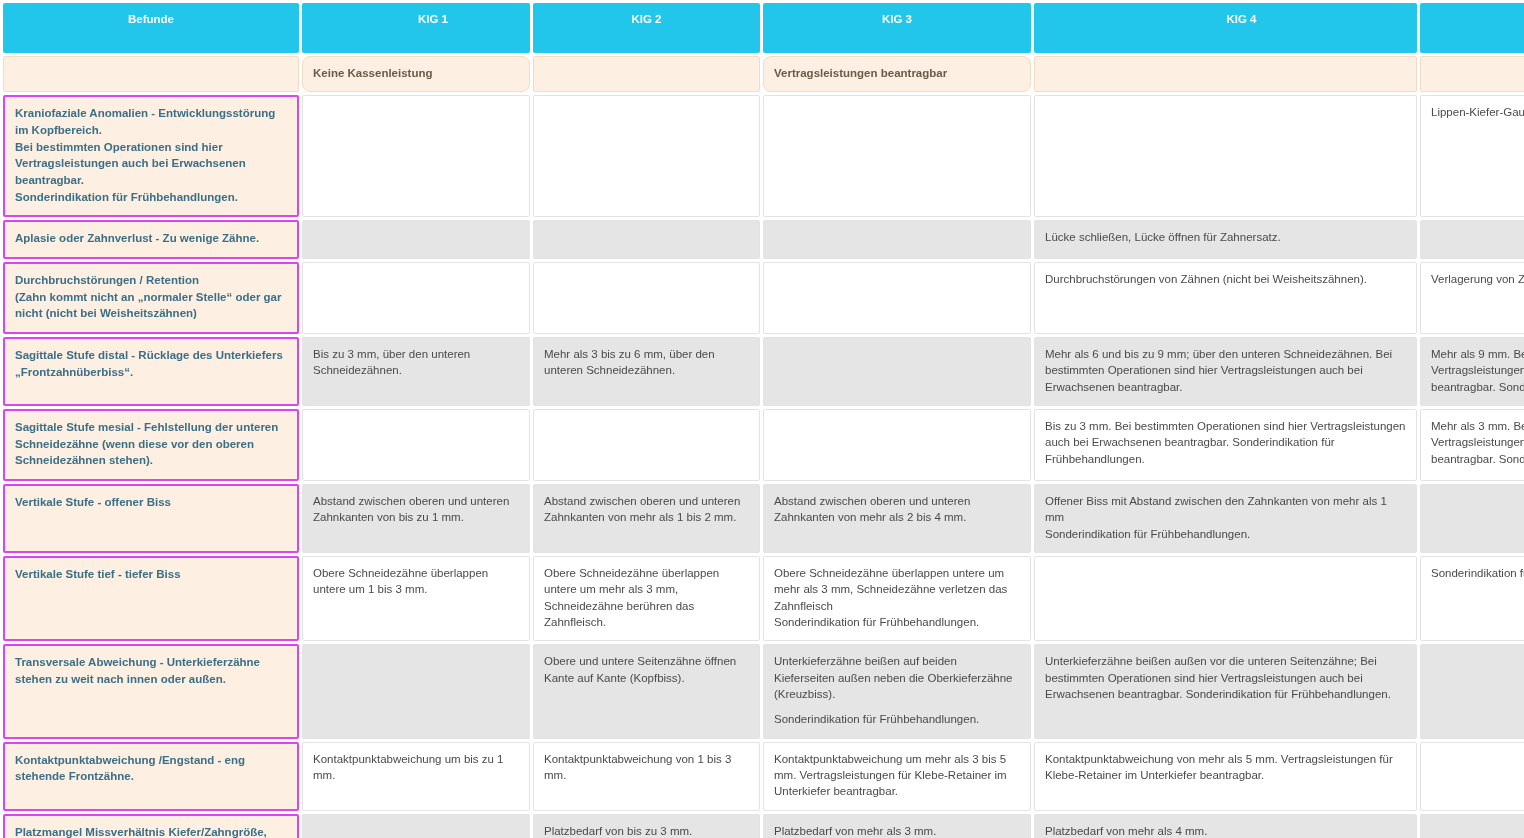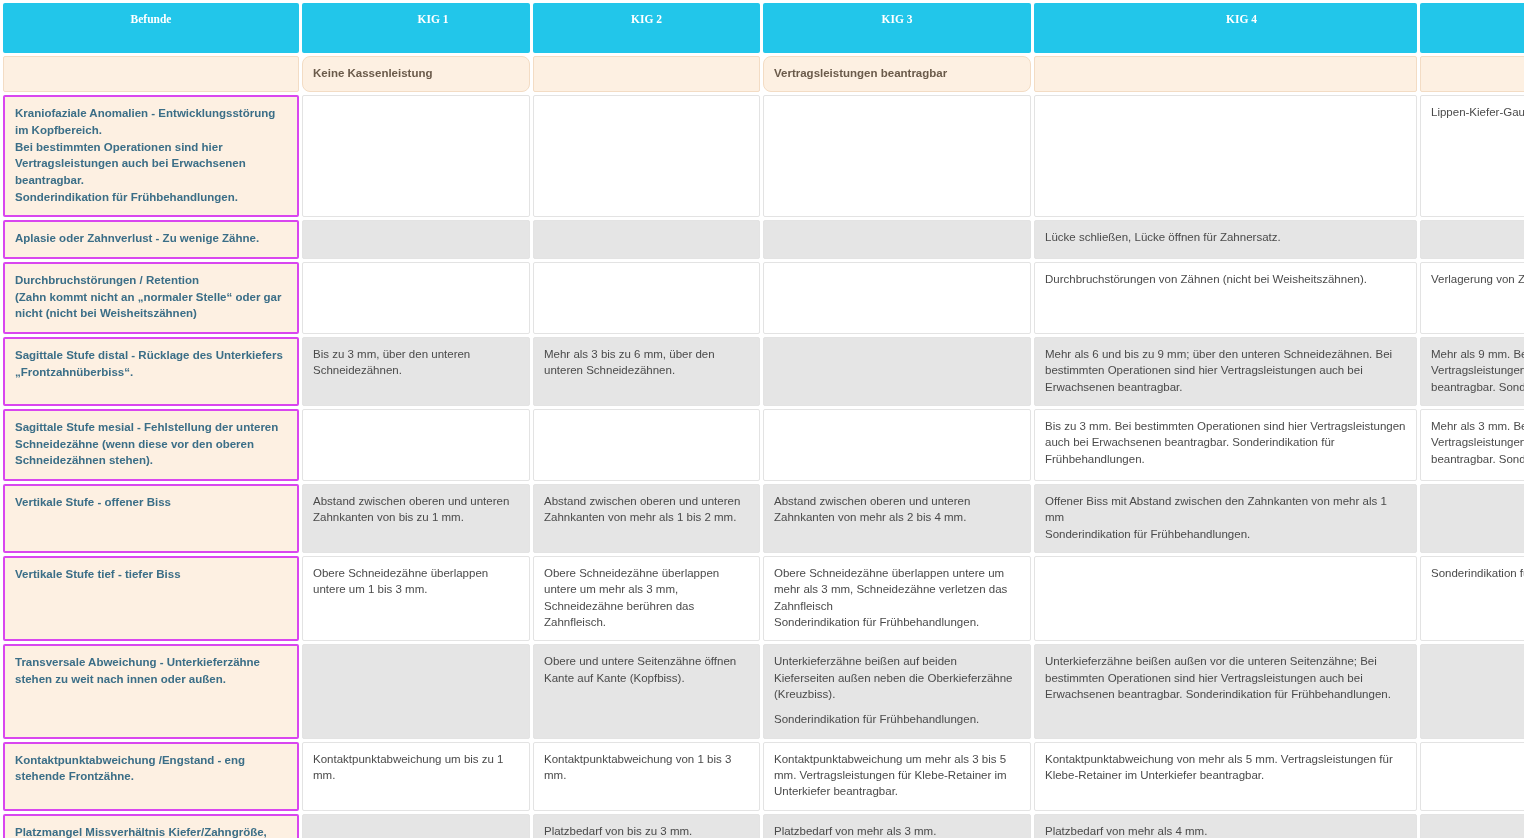--- a/index.html
+++ b/index.html
@@ -31,21 +31,20 @@
   thead th {
     background: #22c6ea;
     color: #ffffff;
     font-size: 11.5px;
     font-weight: bold;
     text-align: center;
     vertical-align: middle;
     height: 32px;
     padding: 6px 8px;
     border-radius: 2px;
-    font-family: Liberation Serif, serif;
   }
   thead th.col-befunde {
     width: 276px;
   }
   thead th.col-kig1 { width: 174px; padding-left: 44px; }
   thead th.col-kig2 { width: 207px; margin-left: 40px; }
   thead th.col-kig3 { width: 248px; }
   thead th.col-kig4 { width: 331px; padding-left: 42px; }
   thead th.col-kig5 { width: 281px; }
 

